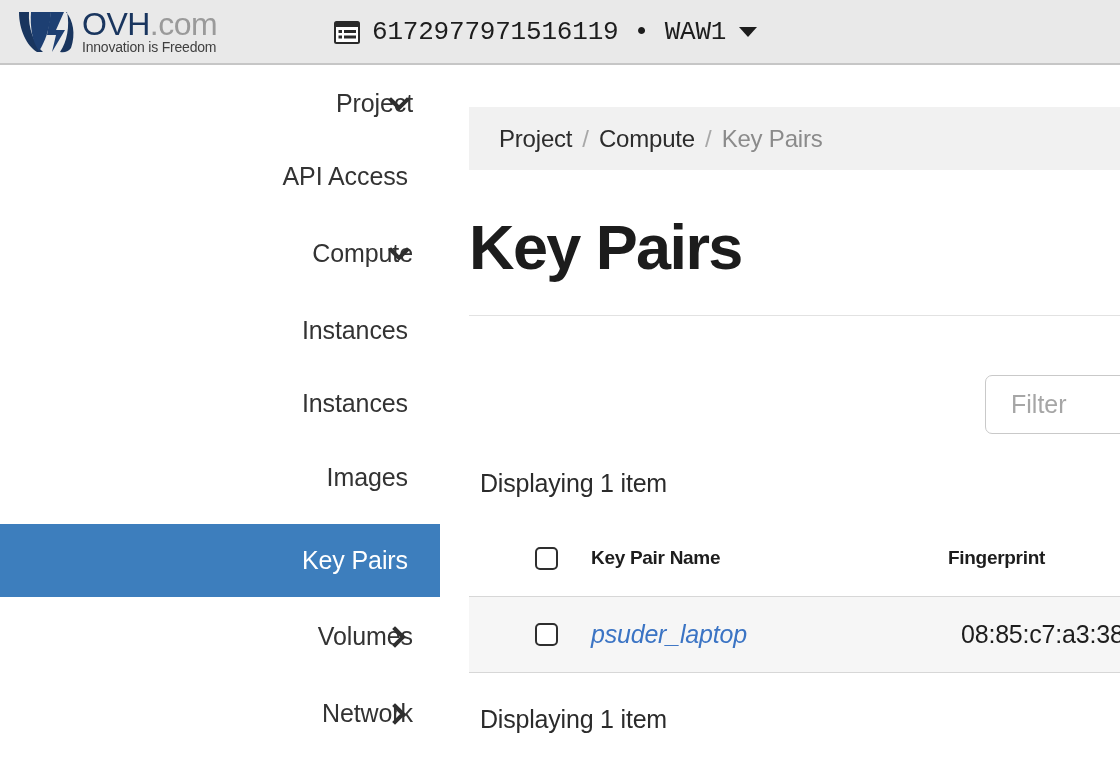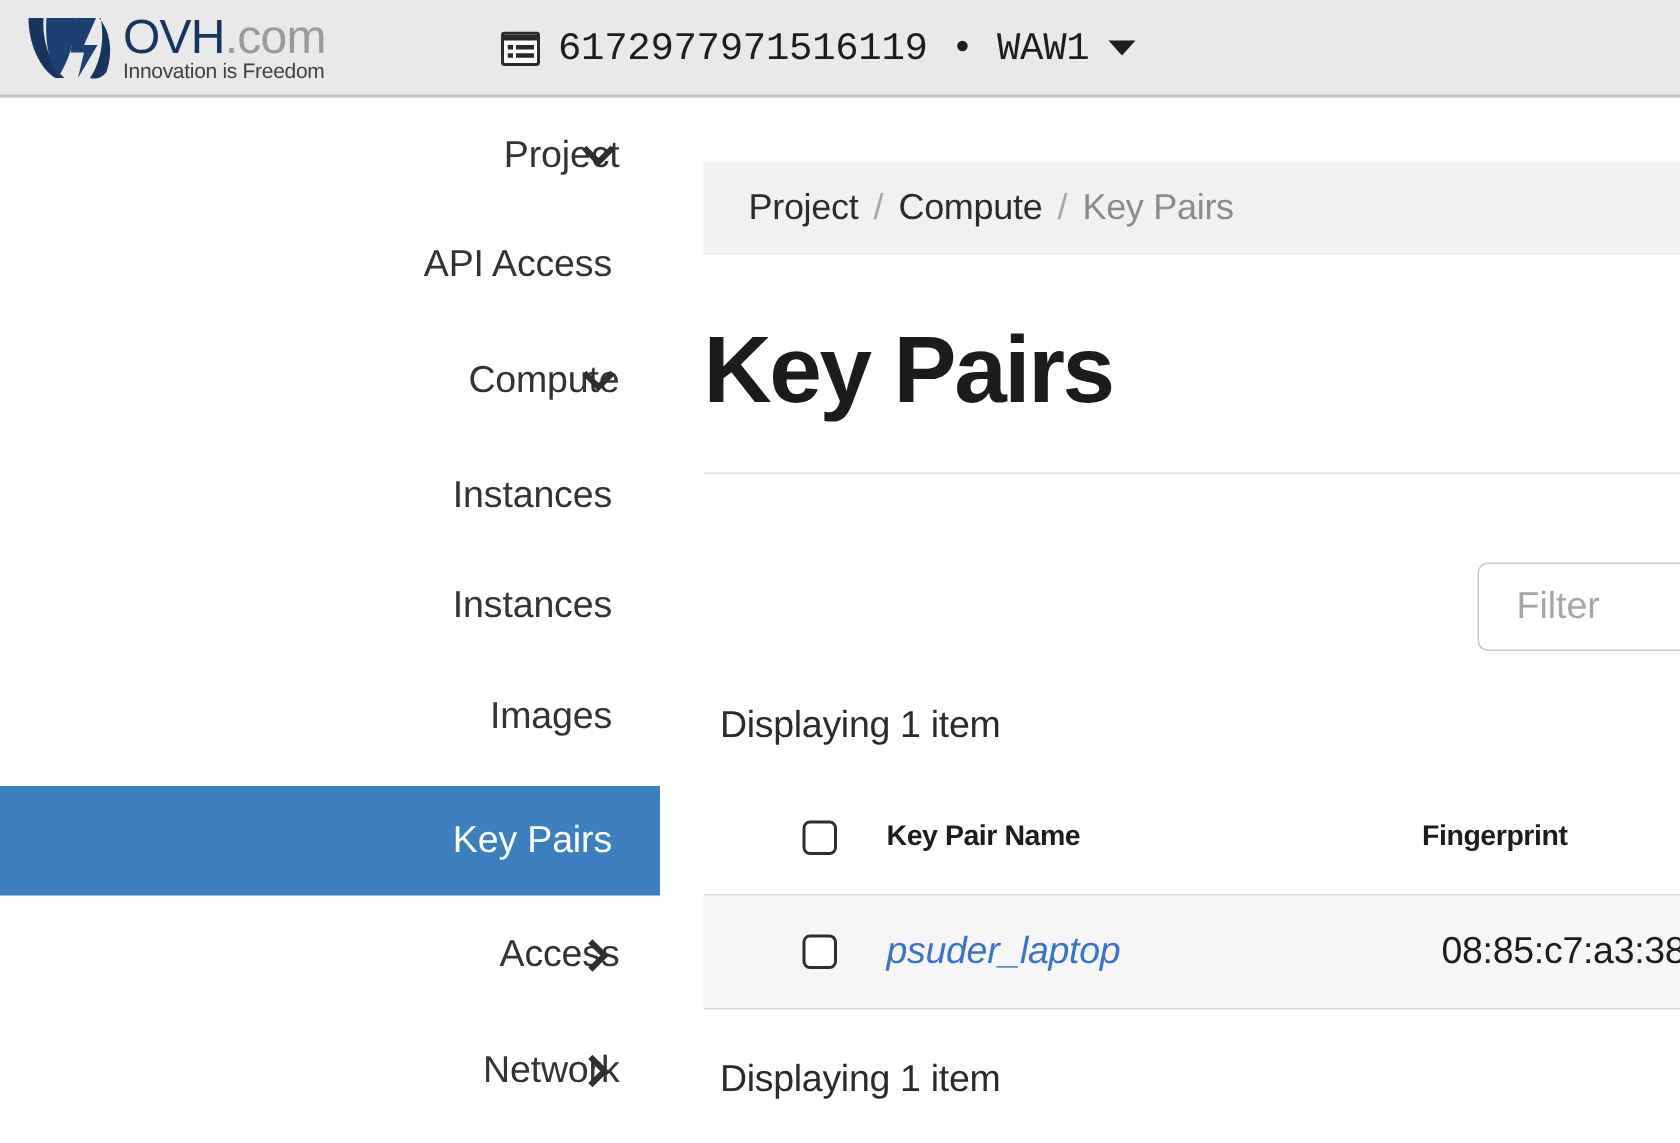--- a/index.html
+++ b/index.html
@@ -339,21 +339,21 @@
 
   <div class="nav-item" style="top:374px;justify-content:flex-end;">
     <span class="nav-label">Images</span>
   </div>
 
   <div class="nav-item is-active" style="top:457px;height:73px;">
     <span class="nav-label">Key Pairs</span>
   </div>
 
   <div class="nav-item has-chevron" style="top:533px;">
-    <span class="nav-label">Access</span>
+    <span class="nav-label">Volumes</span>
     <svg class="chev" viewBox="0 0 22 22">
       <polyline points="7,3 15,11 7,19" fill="none" stroke="#2e2e2e" stroke-width="4" stroke-linecap="square" stroke-linejoin="miter"></polyline>
     </svg>
   </div>
 
   <div class="nav-item has-chevron" style="top:610px;">
     <span class="nav-label">Network</span>
     <svg class="chev" viewBox="0 0 22 22">
       <polyline points="7,3 15,11 7,19" fill="none" stroke="#2e2e2e" stroke-width="4" stroke-linecap="square" stroke-linejoin="miter"></polyline>
     </svg>

